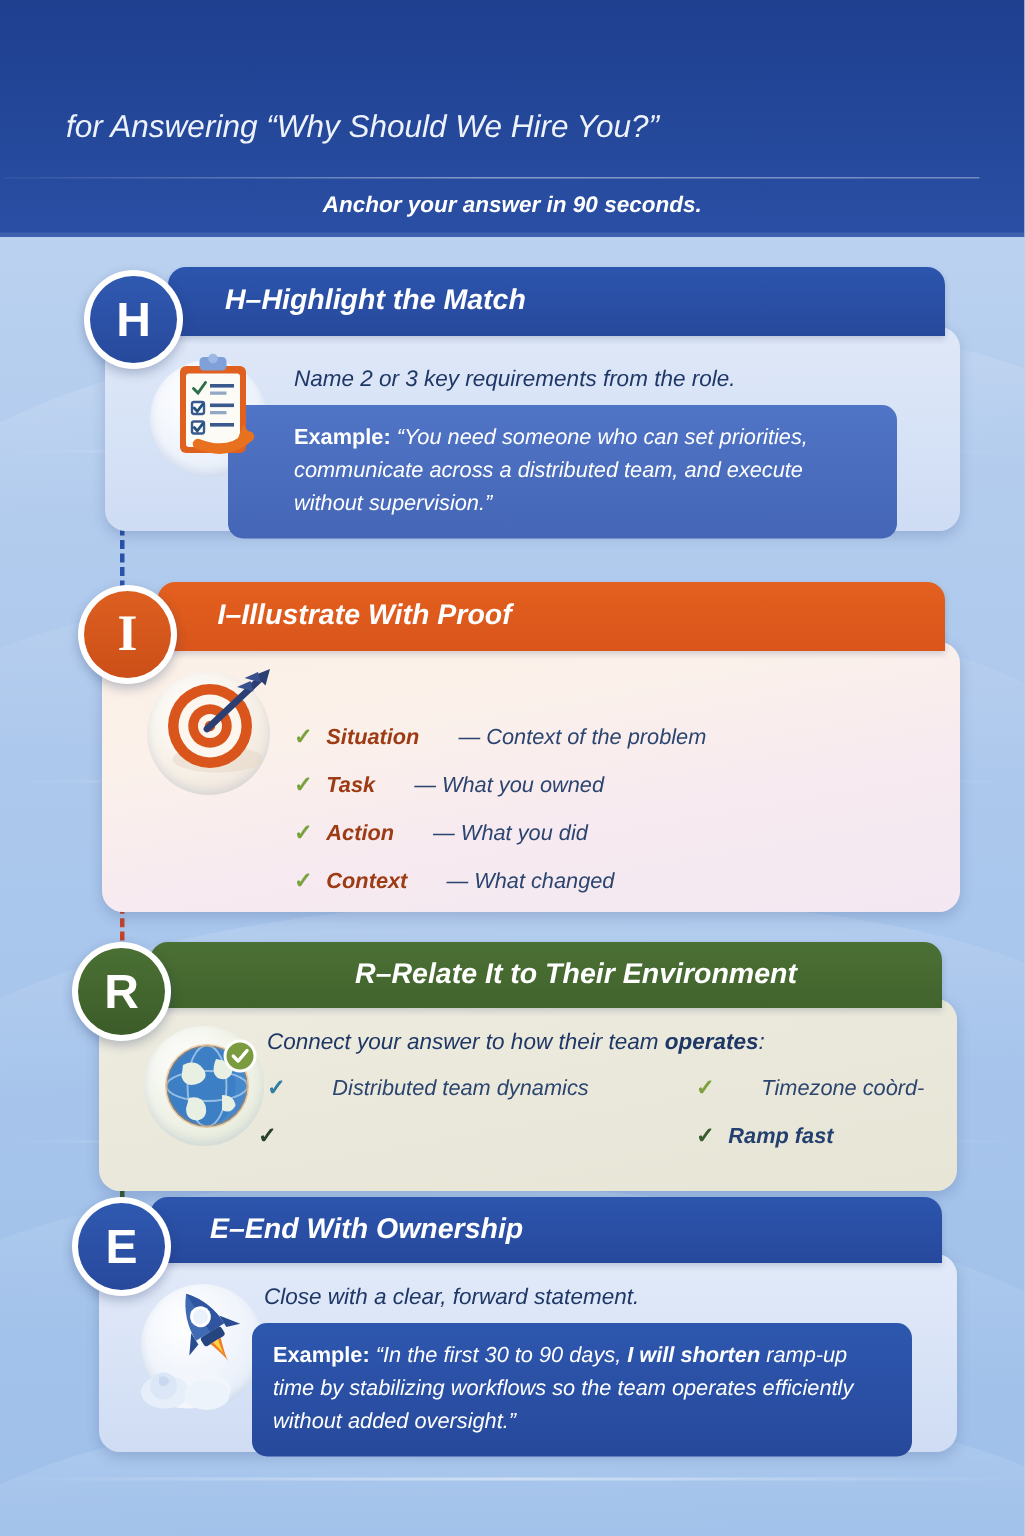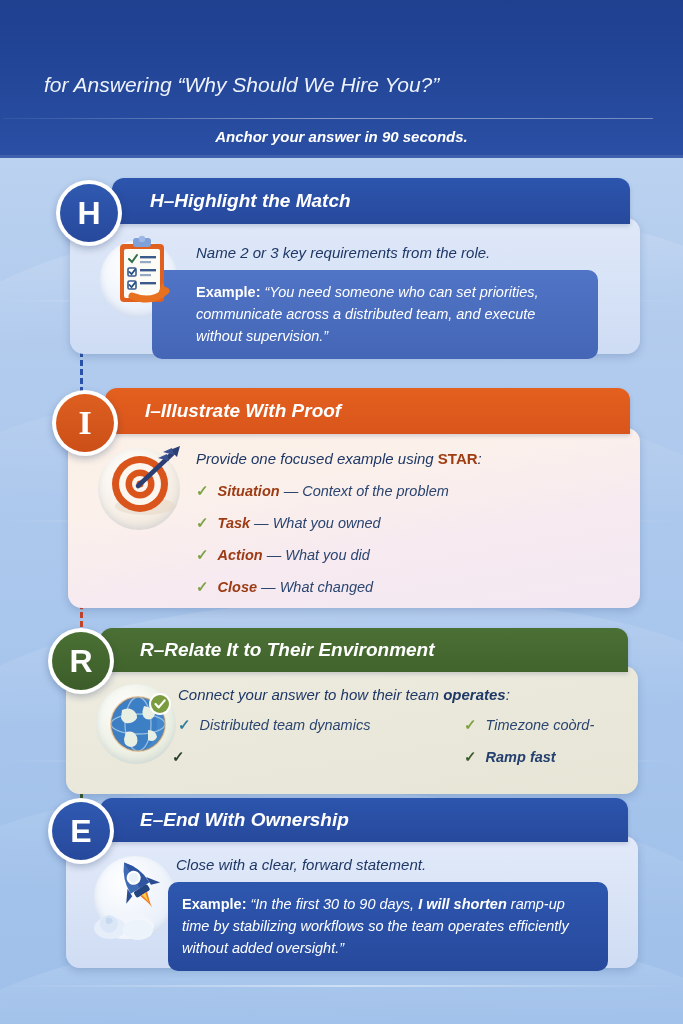--- a/index.html
+++ b/index.html
@@ -183,37 +183,37 @@
     font-size: 14.5px;
     font-style: italic;
     color: #24406f;
     white-space: nowrap;
     display: flex;
     align-items: baseline;
     gap: 9px;
   }
   .bullet .chk { font-size: 15px; font-weight: bold; font-style: normal; }
   .bullet .kw { font-weight: bold; }
-  .bullet .tail { color: #2b4570; }
+  .bullet .tail { color: #2b4570; padding-left: 22px; }
 
   
   #card-h .card-head { left: 112px; width: 518px; height: 46px; padding-left: 38px;
     background: linear-gradient(180deg, #2c55ad 0%, #27499c 100%); }
   #card-h .card-body { left: 70px; top: 40px; width: 570px; height: 136px;
     background: linear-gradient(180deg, #dfe8f8 0%, #d6e2f6 55%, #cedcf4 100%); }
 
   
   #card-i .card-head { left: 105px; width: 525px; height: 46px; padding-left: 40px;
     background: linear-gradient(180deg, #e3601f 0%, #d9551b 100%); }
   #card-i .card-body { left: 68px; top: 40px; width: 572px; height: 180px;
     background: linear-gradient(170deg, #fbf0e6 0%, #fbf1ea 30%, #f7eaf0 62%, #f3e8f2 100%); }
 
   
   #card-r .card-head { left: 100px; width: 528px; height: 44px; padding-left: 40px;
-    background: linear-gradient(180deg, #4b7035 0%, #41632c 100%); }
+    background: linear-gradient(180deg, #4b7035 0%, #41632c 100%); justify-content: center; }
   #card-r .card-body { left: 66px; top: 38px; width: 572px; height: 128px;
     background: linear-gradient(170deg, #eeece0 0%, #eae8da 50%, #e6e5d6 100%); }
 
   
   #card-e .card-head { left: 100px; width: 528px; height: 44px; padding-left: 40px;
     background: linear-gradient(180deg, #2c55ad 0%, #27499c 100%); }
   #card-e .card-body { left: 66px; top: 38px; width: 572px; height: 132px;
     background: linear-gradient(180deg, #e2eaf9 0%, #d8e3f6 55%, #cfdcf3 100%); }
 
   
@@ -311,39 +311,36 @@
     <circle cx="40" cy="44" r="21" fill="#fdf6ee"></circle>
     <circle cx="40" cy="44" r="14.5" fill="#d9551b"></circle>
     <circle cx="40" cy="44" r="8" fill="#fdf6ee"></circle>
     <circle cx="40" cy="44" r="3.5" fill="#d9551b"></circle>
     <line x1="38" y1="46" x2="73" y2="13" stroke="#2c3f73" stroke-width="4.5" stroke-linecap="round"></line>
     <path d="M70 10 l10 -4 l-3 11 z" fill="#2c3f73"></path>
     <path d="M63 12 l9 -4 l2 7 z" fill="#3a5190"></path>
     <path d="M58 18 l9 -4 l2 7 z" fill="#3a5190"></path>
   </svg>
 
-  <div class="lead" style="left:196px; top:62px;">
-    <span>Provide one focused example using </span><b style="color:#a03c12;font-style:normal;">STAR</b><span>:</span>
-  </div>
 
   <div class="bullet" style="left:196px; top:94px;">
     <span class="chk" style="color:#7ba23f;">✓</span>
     <span><span class="kw" style="color:#9d3b14;">Situation</span><span class="tail"> — Context of the problem</span></span>
   </div>
   <div class="bullet" style="left:196px; top:126px;">
     <span class="chk" style="color:#7ba23f;">✓</span>
     <span><span class="kw" style="color:#9d3b14;">Task</span><span class="tail"> — What you owned</span></span>
   </div>
   <div class="bullet" style="left:196px; top:158px;">
     <span class="chk" style="color:#7ba23f;">✓</span>
     <span><span class="kw" style="color:#9d3b14;">Action</span><span class="tail"> — What you did</span></span>
   </div>
   <div class="bullet" style="left:196px; top:190px;">
     <span class="chk" style="color:#7ba23f;">✓</span>
-    <span><span class="kw" style="color:#9d3b14;">Close</span><span class="tail"> — What changed</span></span>
+    <span><span class="kw" style="color:#9d3b14;">Context</span><span class="tail"> — What changed</span></span>
   </div>
 </div>
 
 <div class="card" id="card-r" style="left:0; top:628px; width:683px; height:172px;">
   <div class="card-body"></div>
   <div class="card-head">
     <span>R–Relate It to Their Environment</span>
   </div>
 
   <div class="badge" style="left:48px; top:0px;">

